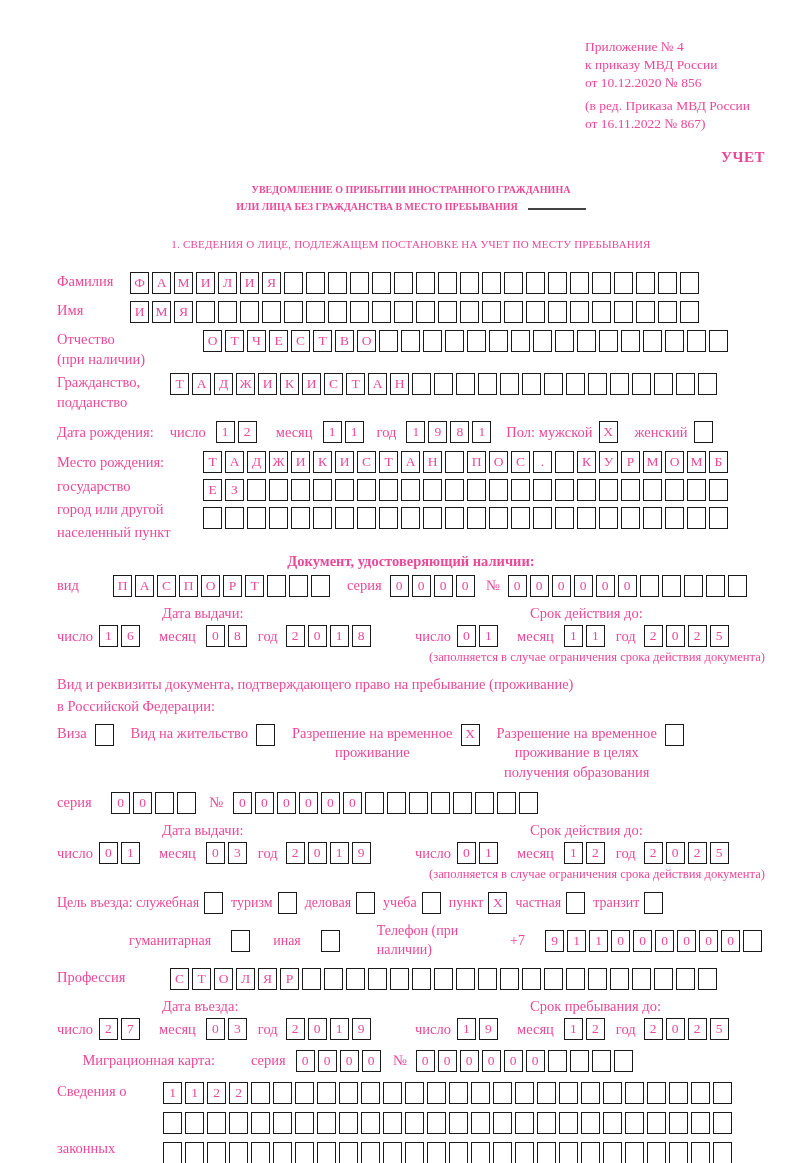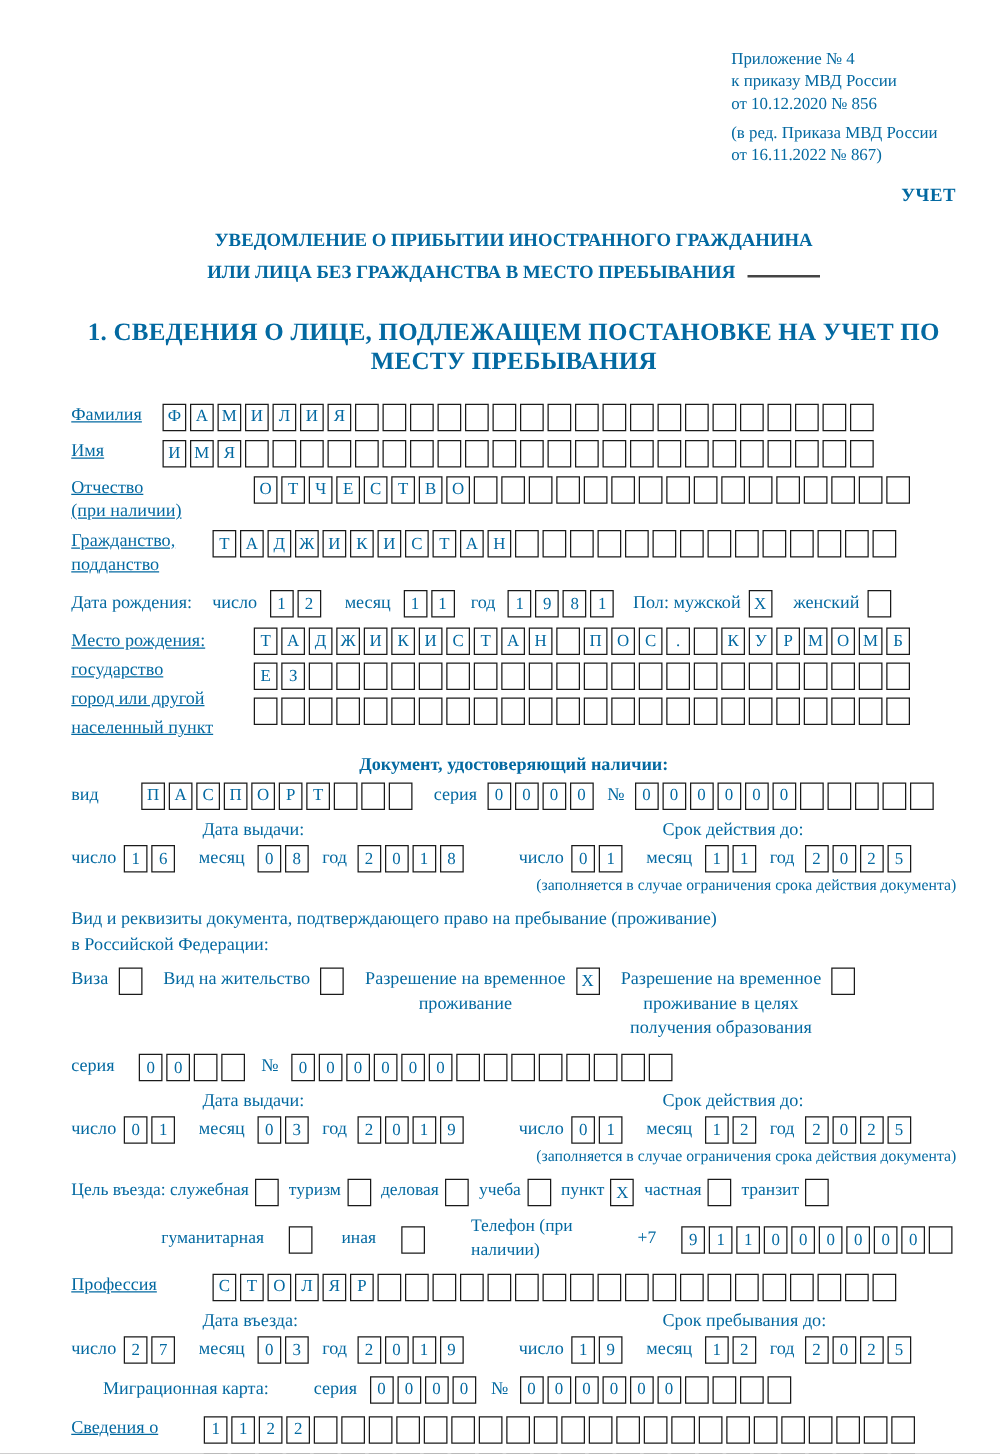--- a/index.html
+++ b/index.html
@@ -1,31 +1,31 @@
 <!DOCTYPE html>
 <html><head>
 <meta charset="utf-8">
 <style>
   html,body{margin:0;padding:0;background:#888;}
   .sheet{
-    width:800px;height:1163px;margin:0 auto;background:#ffffff;color:#0369a1;
+    width:800px;height:1163px;margin:0 auto;background:#ffffff;color:#ec4899;
     font-family:"Liberation Serif","DejaVu Serif",serif;
     box-sizing:border-box;padding:38px 35px 20px 57px;overflow:hidden;position:relative;
   }
   
   .ref{margin-left:528px;font-size:13.5px;line-height:1.32;}
   .ref .blk2{margin-top:6px;}
   .forma{text-align:right;font-weight:bold;font-size:15px;margin-top:16px;letter-spacing:.5px;}
-  .title{text-align:center;font-weight:bold;font-size:15px;line-height:1.55;margin-top:16px;}
+  .title{text-align:center;font-weight:bold;font-size:10px;line-height:1.55;margin-top:16px;}
   .title-underline{display:inline-block;width:58px;border-bottom:2px solid #444;height:1em;vertical-align:baseline;margin-left:10px;}
-  .sec1{text-align:center;font-weight:bold;font-size:20px;margin-top:24px;letter-spacing:.2px;}
+  .sec1{text-align:center;font-weight:normal;font-size:11px;margin-top:24px;letter-spacing:.2px;}
 
   
   .frow{display:flex;align-items:flex-start;margin-top:7px;font-size:14.5px;line-height:1.35;}
-  .lbl{flex:0 0 auto;text-decoration:underline;}
+  .lbl{flex:0 0 auto;}
   .cells{display:flex;flex:0 0 auto;}
   .cell{
     width:19px;height:22px;box-sizing:border-box;border:1.6px solid #1a1a1a;margin-right:3px;
     display:flex;align-items:center;justify-content:center;
     font-size:13.5px;font-family:"Liberation Serif","DejaVu Serif",serif;background:#fff;flex:0 0 auto;
   }
   .stack{display:flex;flex-direction:column;row-gap:6px;}
   .inline{display:flex;align-items:center;column-gap:6px;flex-wrap:nowrap;}
   .dlabel{margin:0 4px 0 10px;}
   .center-b{font-weight:bold;text-align:center;font-size:14.5px;margin-top:9px;}

